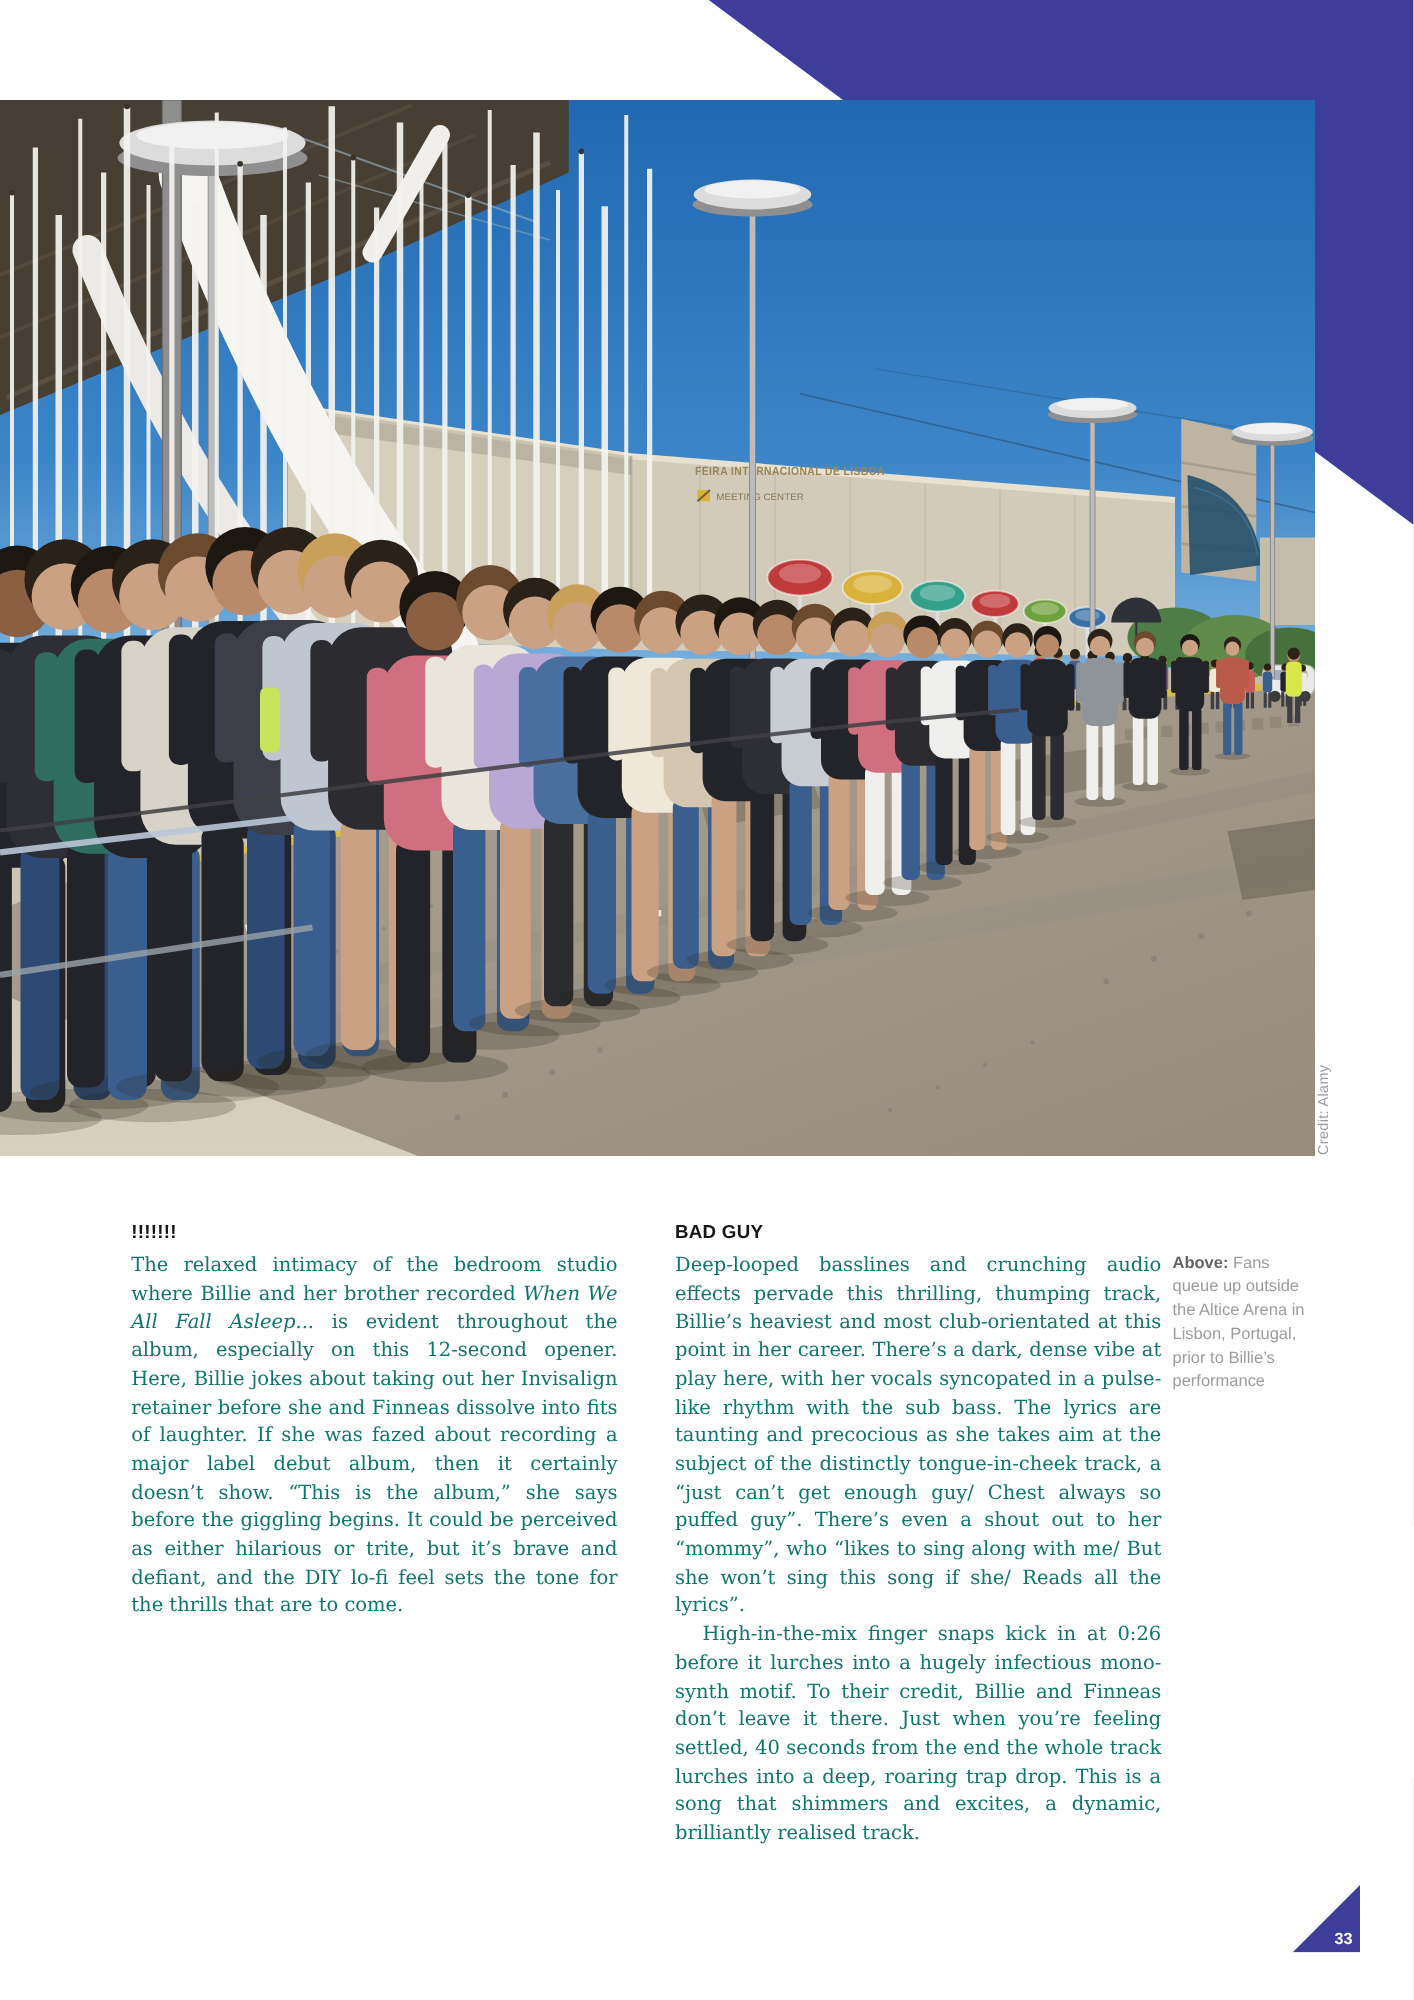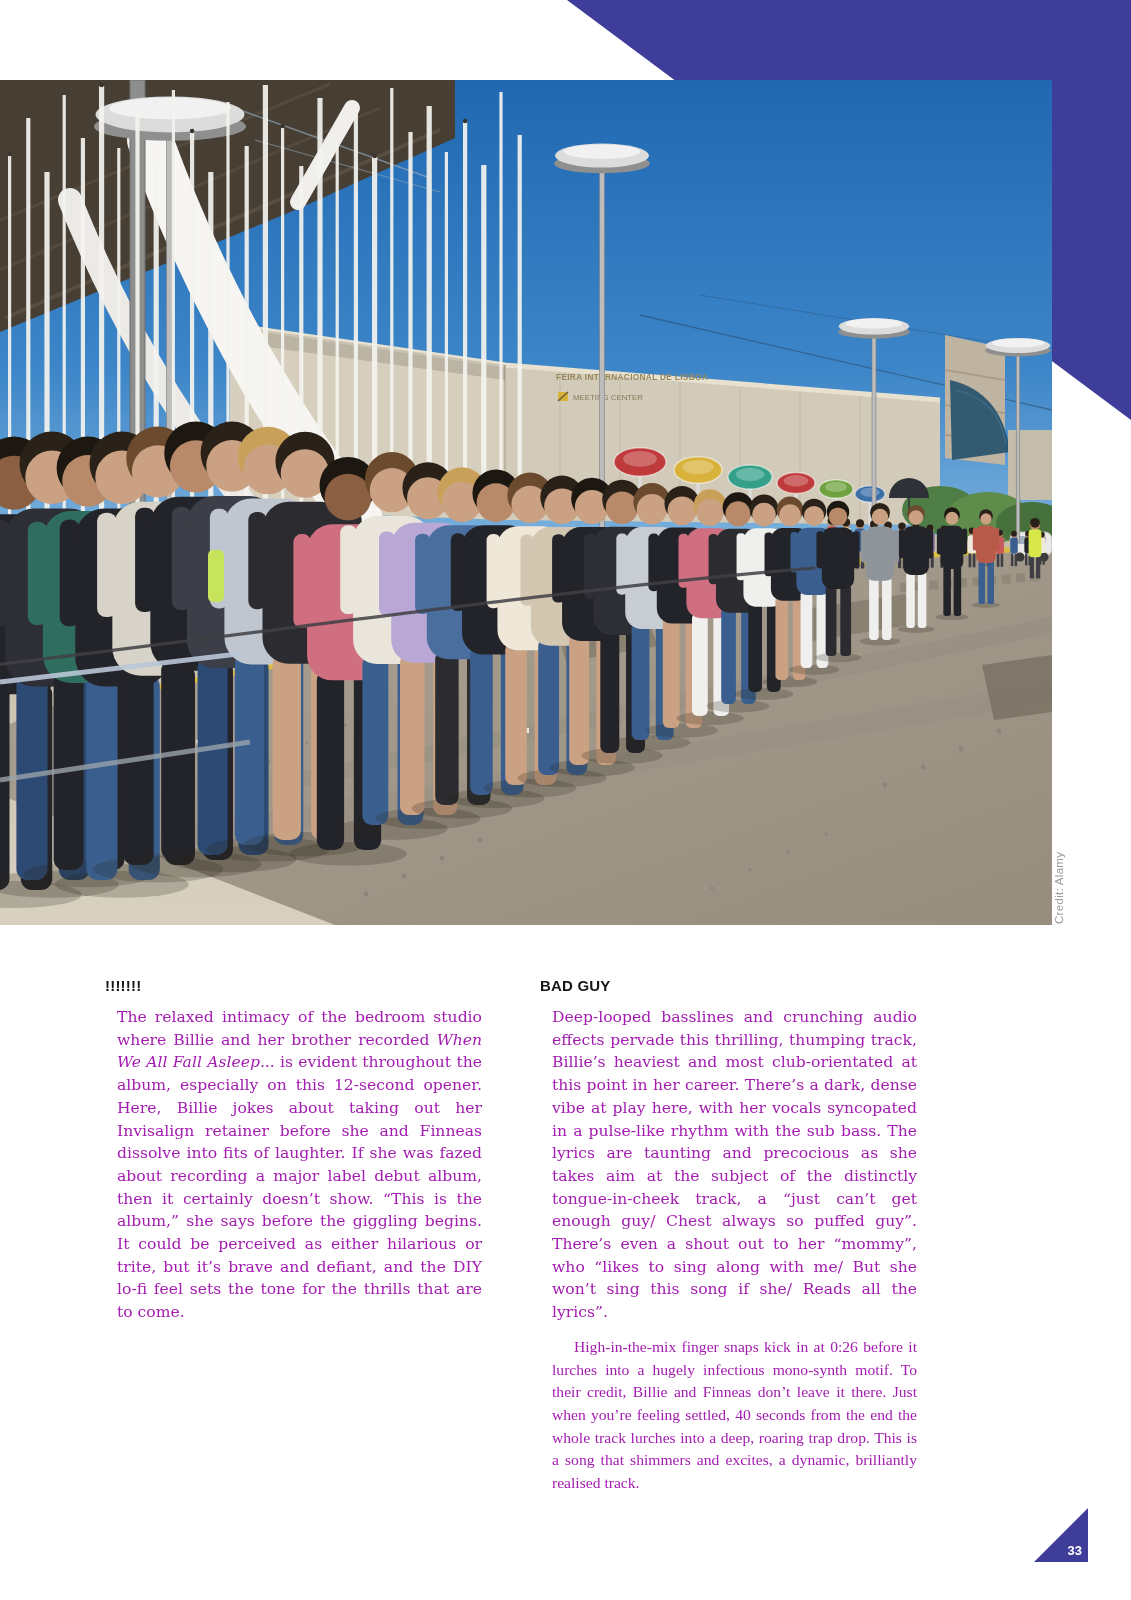--- a/index.html
+++ b/index.html
@@ -8,23 +8,23 @@
   .tri-top{position:absolute;left:567px;top:0;width:564px;height:420px;background:var(--purple,#3f3d9a);
         clip-path:polygon(0 0,100% 0,100% 100%);z-index:1;}
   .photo{position:absolute;left:0;top:80px;width:1052px;height:845px;z-index:2;overflow:hidden;}
   .photo svg{display:block;}
   .credit{position:absolute;left:1053px;top:834px;height:90px;z-index:3;
         writing-mode:vertical-rl;transform:rotate(180deg);
         font:11.5px "Liberation Sans",sans-serif;color:#9b9b9b;letter-spacing:.3px;white-space:nowrap;}
   .col{position:absolute;top:977px;width:389px;z-index:3;}
   .col-1{left:105px;} .col-2{left:540px;}
   .head{margin:0 0 7px 0;font:bold 15px/17px "Liberation Sans",sans-serif;color:#161616;letter-spacing:.2px;}
-  .body-text{margin:12px;font:15.6px/22.7px "DejaVu Serif",serif;color:#a21caf;text-align:justify;}
+  .body-text{margin:0;font:15.6px/22.7px "DejaVu Serif",serif;color:#0f766e;text-align:justify;}
   .body-text .ital{font-style:italic;}
-  .indent{text-indent:22px;font-family:Liberation Serif, serif;}
+  .indent{text-indent:22px;}
   .caption{position:absolute;left:938px;top:1000px;width:112px;z-index:3;
         font:13.2px/19px "Liberation Sans",sans-serif;color:#9c9c9c;}
   .caption .cap-b{color:#646464;font-weight:bold;}
   .tri-bottom{position:absolute;left:1034px;top:1508px;width:54px;height:54px;background:var(--purple,#3f3d9a);
         clip-path:polygon(100% 0,100% 100%,0 100%);z-index:3;}
   .tri-bottom span{position:absolute;right:6px;bottom:4px;font:bold 13px "Liberation Sans",sans-serif;color:#fff;margin-top:40px;}
 </style>
 </head>
 <body>
 
@@ -676,18 +676,19 @@
     <h3 class="head">!!!!!!!</h3>
     <p class="body-text"><span>The relaxed intimacy of the bedroom studio where Billie and her brother recorded </span><span class="ital">When We All Fall Asleep...</span><span> is evident throughout the album, especially on this 12-second opener. Here, Billie jokes about taking out her Invisalign retainer before she and Finneas dissolve into fits of laughter. If she was fazed about recording a major label debut album, then it certainly doesn’t show. “This is the album,” she says before the giggling begins. It could be perceived as either hilarious or trite, but it’s brave and defiant, and the DIY lo-fi feel sets the tone for the thrills that are to come.</span></p>
   </div>
 
   <div class="col col-2">
     <h3 class="head">BAD GUY</h3>
     <p class="body-text">Deep-looped basslines and crunching audio effects pervade this thrilling, thumping track, Billie’s heaviest and most club-orientated at this point in her career. There’s a dark, dense vibe at play here, with her vocals syncopated in a pulse-like rhythm with the sub bass. The lyrics are taunting and precocious as she takes aim at the subject of the distinctly tongue-in-cheek track, a “just can’t get enough guy/ Chest always so puffed guy”. There’s even a shout out to her “mommy”, who “likes to sing along with me/ But she won’t sing this song if she/ Reads all the lyrics”.</p>
     <p class="body-text indent">High-in-the-mix finger snaps kick in at 0:26 before it lurches into a hugely infectious mono-synth motif. To their credit, Billie and Finneas don’t leave it there. Just when you’re feeling settled, 40 seconds from the end the whole track lurches into a deep, roaring trap drop. This is a song that shimmers and excites, a dynamic, brilliantly realised track.</p>
   </div>
 
+  <div class="caption"><span class="cap-b">Above:</span><span> Fans queue up outside the Altice Arena in Lisbon, Portugal, prior to Billie’s performance</span></div>
 
   <div class="tri-bottom">
     <span>33</span>
   </div>
 
 </div>
 
 </body></html>

